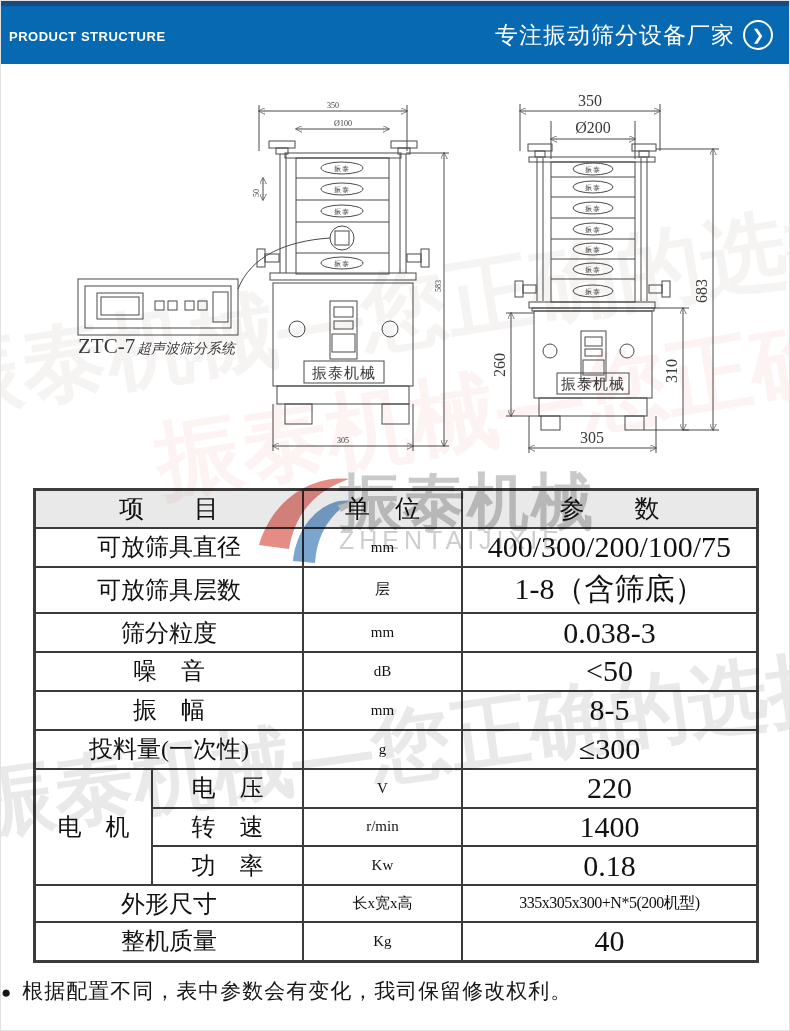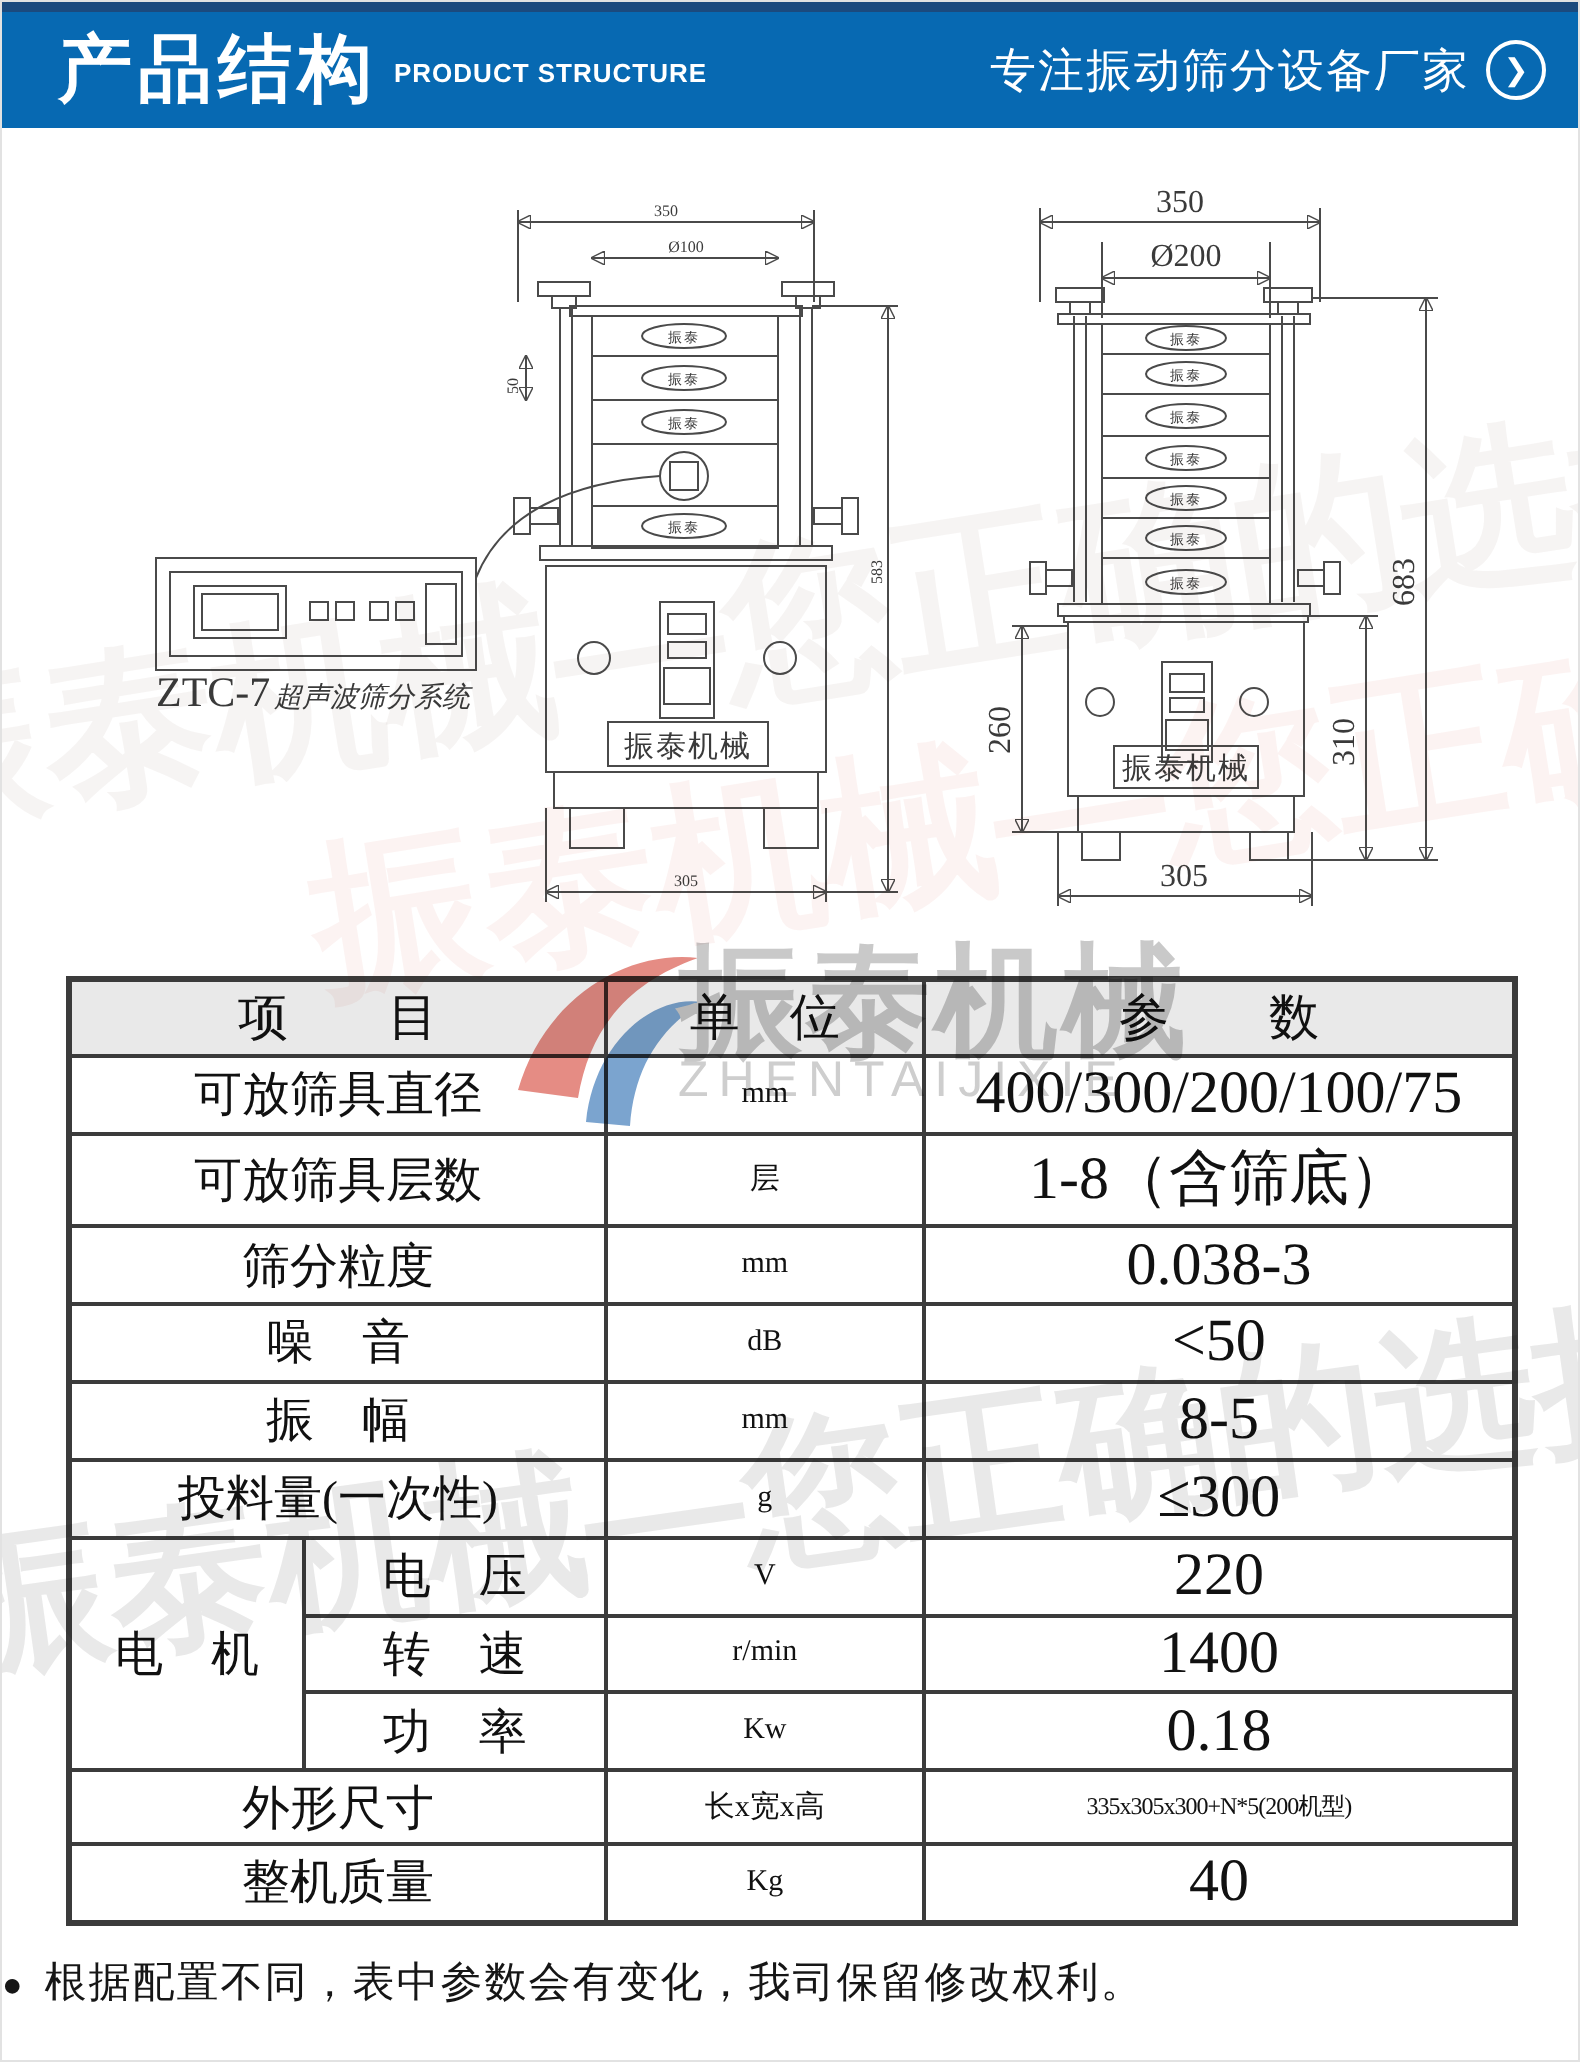--- a/index.html
+++ b/index.html
@@ -47,36 +47,35 @@
            font-family:"Liberation Sans",sans-serif;}
 
   
   #spec-table{position:absolute;left:32px;top:487px;width:726px;height:475px;border-collapse:collapse;
               z-index:2;font-size:24px;color:#111;}
   #spec-table td{border:2px solid #3b3b3b;text-align:center;vertical-align:middle;padding:0 4px;}
   #spec-table{border:3px solid #3b3b3b;}
   #spec-table .hdr td{background:#e9e9e9;font-size:25px;}
   .unit-cell{font-size:15px;}
   .val-cell{font-size:30px;}
-  .small-val{font-size:12px;letter-spacing:-0.5px;}
+  .small-val{font-size:16px;letter-spacing:-0.5px;}
 
   
   .note{position:absolute;left:0;top:976px;width:790px;font-size:21px;color:#161616;
         letter-spacing:1px;z-index:2;}
   .note .bullet{font-size:17px;margin-right:10px;}
 </style>
 </head>
 <body>
 
 <div id="canvas">
 
   <div class="hd" id="hd" style="background: rgb(7, 105, 178);">
     <div class="hd-strip" id="hd-strip" style="background: rgb(27, 74, 126);"></div>
     <div class="hd-main">
-      <div class="hd-title-cn">产品结构</div>
       <div class="hd-title-en">PRODUCT STRUCTURE</div>
     </div>
     <div class="hd-right">
       <span class="hd-slogan">专注振动筛分设备厂家</span>
       <span class="hd-arrow">❯</span>
     </div>
   </div>
 
   <svg id="drawing-svg" width="790" height="400" viewBox="0 70 790 400">
     <defs>

